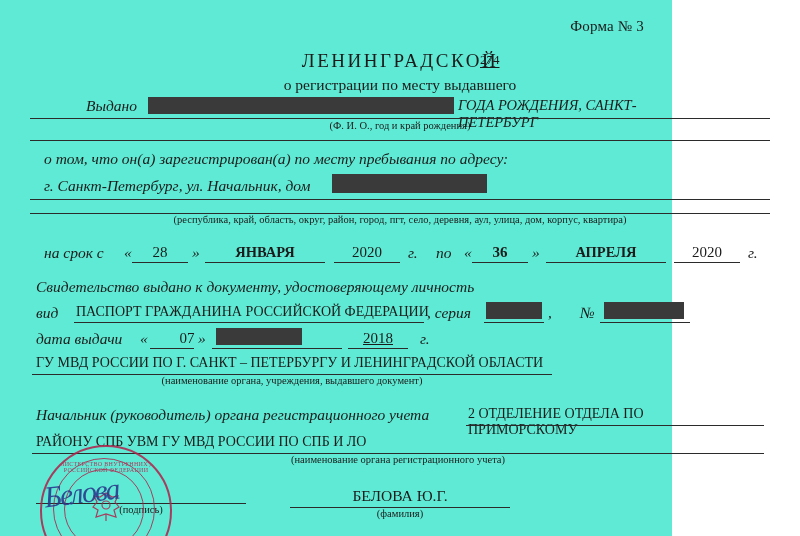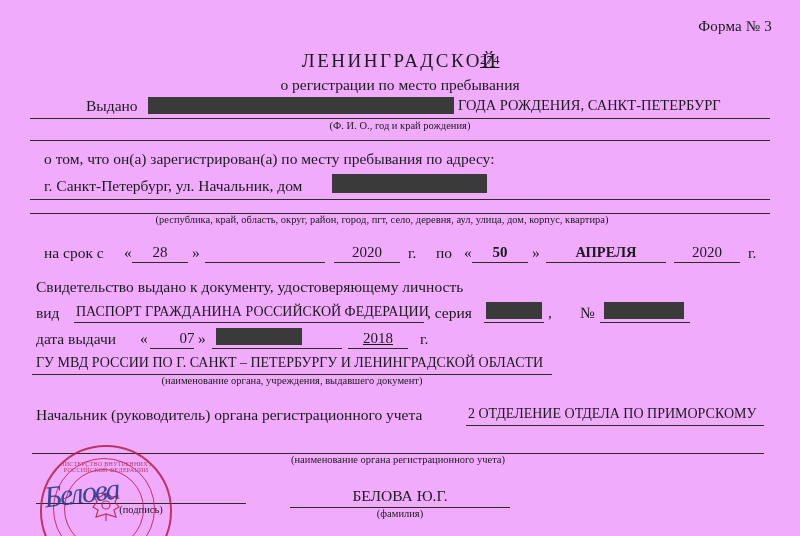--- a/index.html
+++ b/index.html
@@ -10,23 +10,23 @@
     width: 800px;
     height: 536px;
     background: #ffffff;
     font-family: "Liberation Serif", serif;
     color: #1b1b1b;
     overflow: hidden;
     position: relative;
   }
   .page {
     position: relative;
-    width: 800px;
+    width: 672px;
     height: 536px;
-    background: #f0abfc;
+    background: #5eead4;
   }
   .abs { position: absolute; }
 
   .form-no {
     top: 18px;
     right: 28px;
     font-size: 15px;
     font-family: "Liberation Serif", serif;
     letter-spacing: 0.2px;
   }
@@ -48,21 +48,21 @@
     text-underline-offset: 3px;
   }
   .subtitle {
     top: 76px;
     left: 0;
     width: 800px;
     text-align: center;
     font-size: 15.5px;
   }
 
-  .lbl { font-size: 15.5px; }
+  .lbl { font-size: 15.5px; font-style: italic; }
   .small-center {
     font-size: 10.5px;
     text-align: center;
     width: 100%;
   }
 
   .rule {
     border-bottom: 1px solid #2b2b2b;
     height: 0;
   }
@@ -136,54 +136,55 @@
 </style>
 </head>
 <body>
 
 <div class="page">
 
   <div class="abs form-no">Форма № 3</div>
 
   <div class="abs title">ЛЕНИНГРАДСКОЙ</div>
   <div class="abs title-num">274</div>
-  <div class="abs subtitle">о регистрации по место пребывания</div>
+  <div class="abs subtitle">о регистрации по месту выдавшего</div>
 
   <div class="abs lbl" style="left:86px; top:97px;">Выдано</div>
   <div class="abs redact" style="left:148px; top:97px; width:306px; height:17px;"></div>
   <div class="abs lbl" style="left:458px; top:97px; font-size:14.5px;">ГОДА РОЖДЕНИЯ, САНКТ-ПЕТЕРБУРГ</div>
   <div class="abs rule" style="left:30px; top:118px; width:740px;"></div>
 
   <div class="abs" style="left:30px; top:120px; width:740px;">
     <div class="small-center">(Ф. И. О., год и край рождения)</div>
   </div>
   <div class="abs rule" style="left:30px; top:140px; width:740px;"></div>
 
   <div class="abs lbl" style="left:44px; top:150px;">о том, что он(а) зарегистрирован(а) по месту пребывания по адресу:</div>
 
   <div class="abs lbl" style="left:44px; top:177px;">г. Санкт-Петербург, ул. Начальник, дом</div>
   <div class="abs redact" style="left:332px; top:174px; width:155px; height:19px;"></div>
   <div class="abs rule" style="left:30px; top:199px; width:740px;"></div>
   <div class="abs rule" style="left:30px; top:213px; width:740px;"></div>
-  <div class="abs" style="left:12px; top:214px; width:740px;">
+  <div class="abs" style="left:30px; top:214px; width:740px;">
     <div class="small-center">(республика, край, область, округ, район, город, пгт, село, деревня, аул, улица, дом, корпус, квартира)</div>
   </div>
 
   <div class="abs lbl" style="left:44px; top:244px;">на срок с</div>
   <div class="abs lbl" style="left:124px; top:244px;">«</div>
   <div class="abs ul-val" style="left:134px; top:244px; width:52px; font-weight:normal;">28</div>
   <div class="abs rule" style="left:132px; top:262px; width:56px;"></div>
   <div class="abs lbl" style="left:192px; top:244px;">»</div>
+  <div class="abs ul-val" style="left:205px; top:244px; width:120px; font-weight:bold; font-size:14.5px;">ЯНВАРЯ</div>
   <div class="abs rule" style="left:205px; top:262px; width:120px;"></div>
   <div class="abs ul-val" style="left:336px; top:244px; width:62px;">2020</div>
   <div class="abs rule" style="left:334px; top:262px; width:66px;"></div>
   <div class="abs lbl" style="left:408px; top:244px;">г.</div>
   <div class="abs lbl" style="left:436px; top:244px;">по</div>
   <div class="abs lbl" style="left:464px; top:244px;">«</div>
-  <div class="abs ul-val" style="left:474px; top:244px; width:52px; font-weight:bold;">50</div>
+  <div class="abs ul-val" style="left:474px; top:244px; width:52px; font-weight:bold;">36</div>
   <div class="abs rule" style="left:472px; top:262px; width:56px;"></div>
   <div class="abs lbl" style="left:532px; top:244px;">»</div>
   <div class="abs ul-val" style="left:546px; top:244px; width:120px; font-weight:bold; font-size:14.5px;">АПРЕЛЯ</div>
   <div class="abs rule" style="left:546px; top:262px; width:120px;"></div>
   <div class="abs ul-val" style="left:676px; top:244px; width:62px;">2020</div>
   <div class="abs rule" style="left:674px; top:262px; width:66px;"></div>
   <div class="abs lbl" style="left:748px; top:244px;">г.</div>
 
   <div class="abs lbl" style="left:36px; top:278px;">Свидетельство выдано к документу, удостоверяющему личность</div>
 
@@ -211,20 +212,21 @@
 
   <div class="abs" style="left:36px; top:355px; font-size:14px;">ГУ  МВД  РОССИИ  ПО  Г. САНКТ – ПЕТЕРБУРГУ  И  ЛЕНИНГРАДСКОЙ ОБЛАСТИ</div>
   <div class="abs rule" style="left:32px; top:374px; width:520px;"></div>
   <div class="abs" style="left:32px; top:375px; width:520px;">
     <div class="small-center">(наименование органа, учреждения, выдавшего документ)</div>
   </div>
 
   <div class="abs lbl" style="left:36px; top:406px;">Начальник (руководитель) органа регистрационного учета</div>
   <div class="abs" style="left:468px; top:406px; font-size:14px;">2 ОТДЕЛЕНИЕ ОТДЕЛА  ПО ПРИМОРСКОМУ</div>
   <div class="abs rule" style="left:466px; top:425px; width:298px;"></div>
+  <div class="abs" style="left:36px; top:434px; font-size:14px;">РАЙОНУ СПБ УВМ  ГУ  МВД  РОССИИ  ПО СПБ  И  ЛО</div>
   <div class="abs rule" style="left:32px; top:453px; width:732px;"></div>
   <div class="abs" style="left:32px; top:454px; width:732px;">
     <div class="small-center">(наименование органа регистрационного учета)</div>
   </div>
 
   <div class="abs rule" style="left:36px; top:503px; width:210px;"></div>
   <div class="abs" style="left:290px; top:487px; width:220px; text-align:center; font-size:15.5px;">БЕЛОВА Ю.Г.</div>
 
   <div class="abs" style="left:36px; top:504px; width:210px;">
     <div class="small-center">(подпись)</div>

